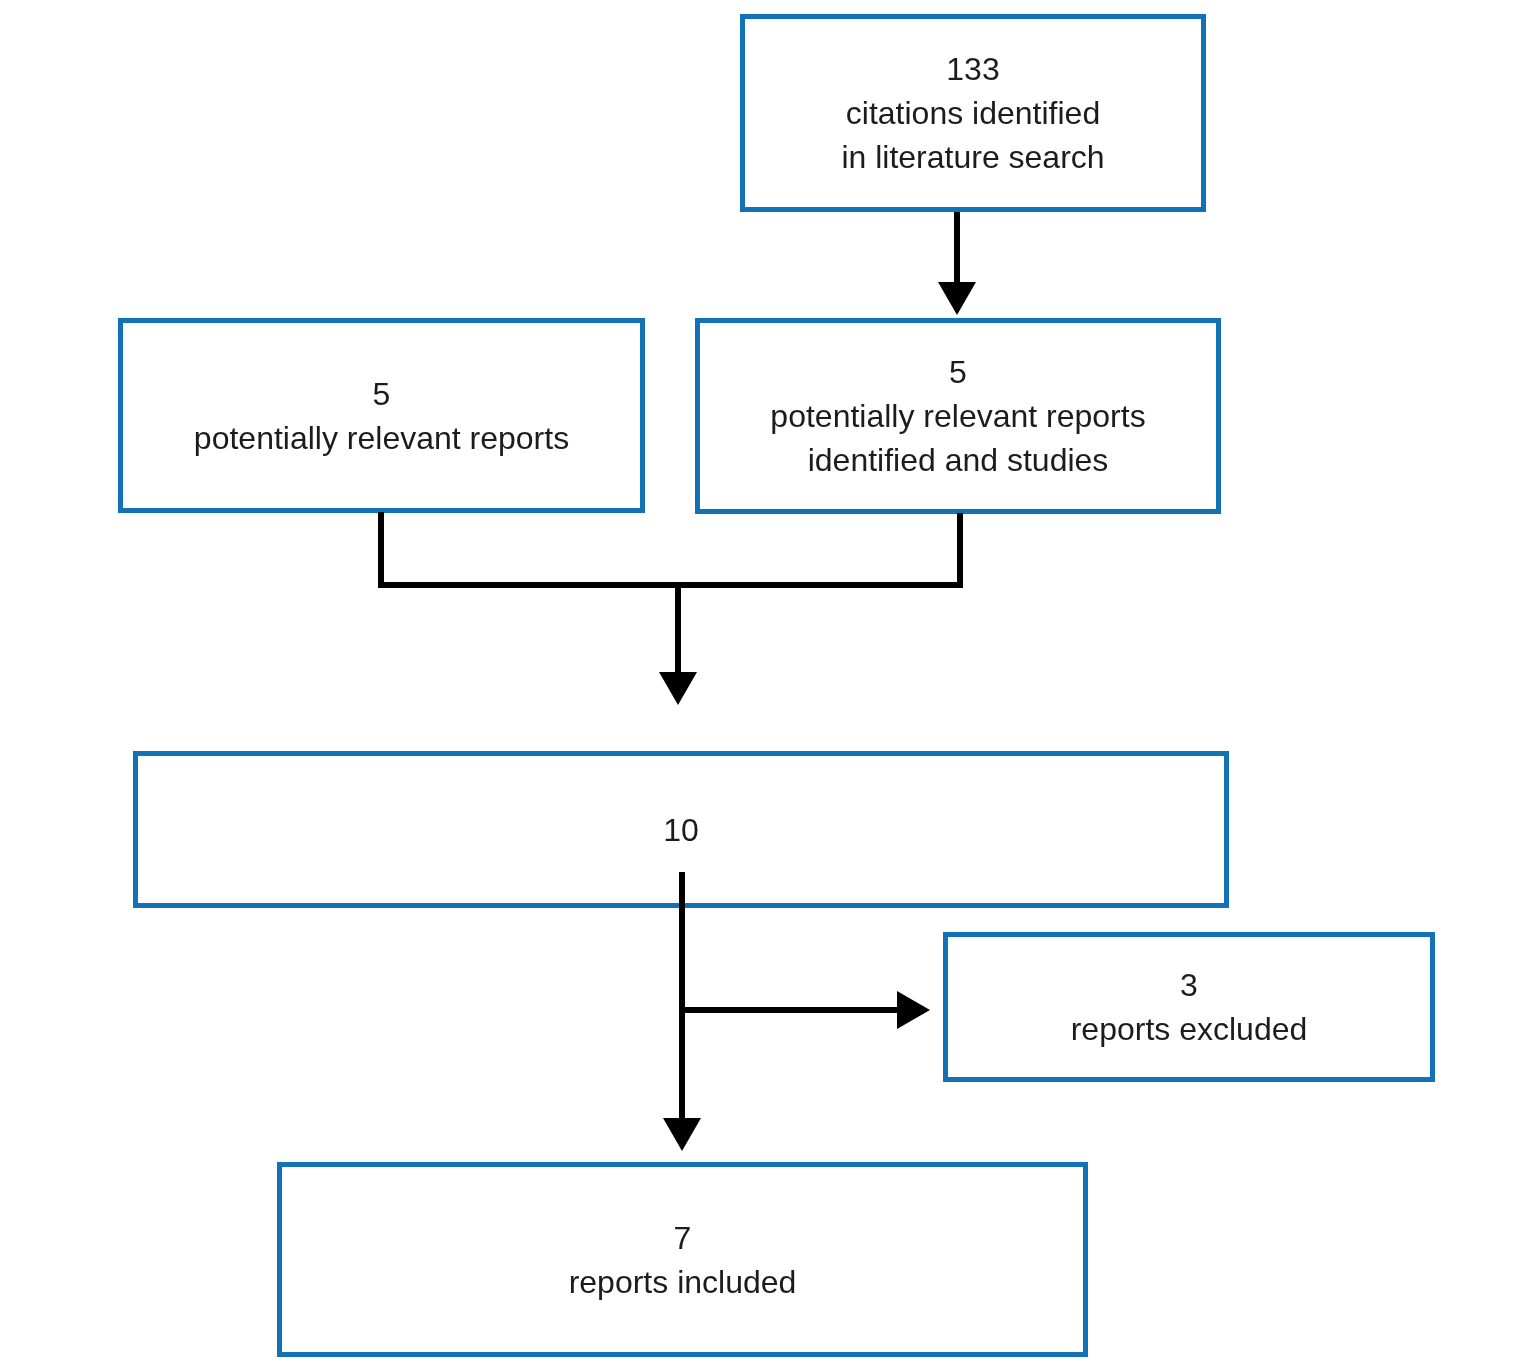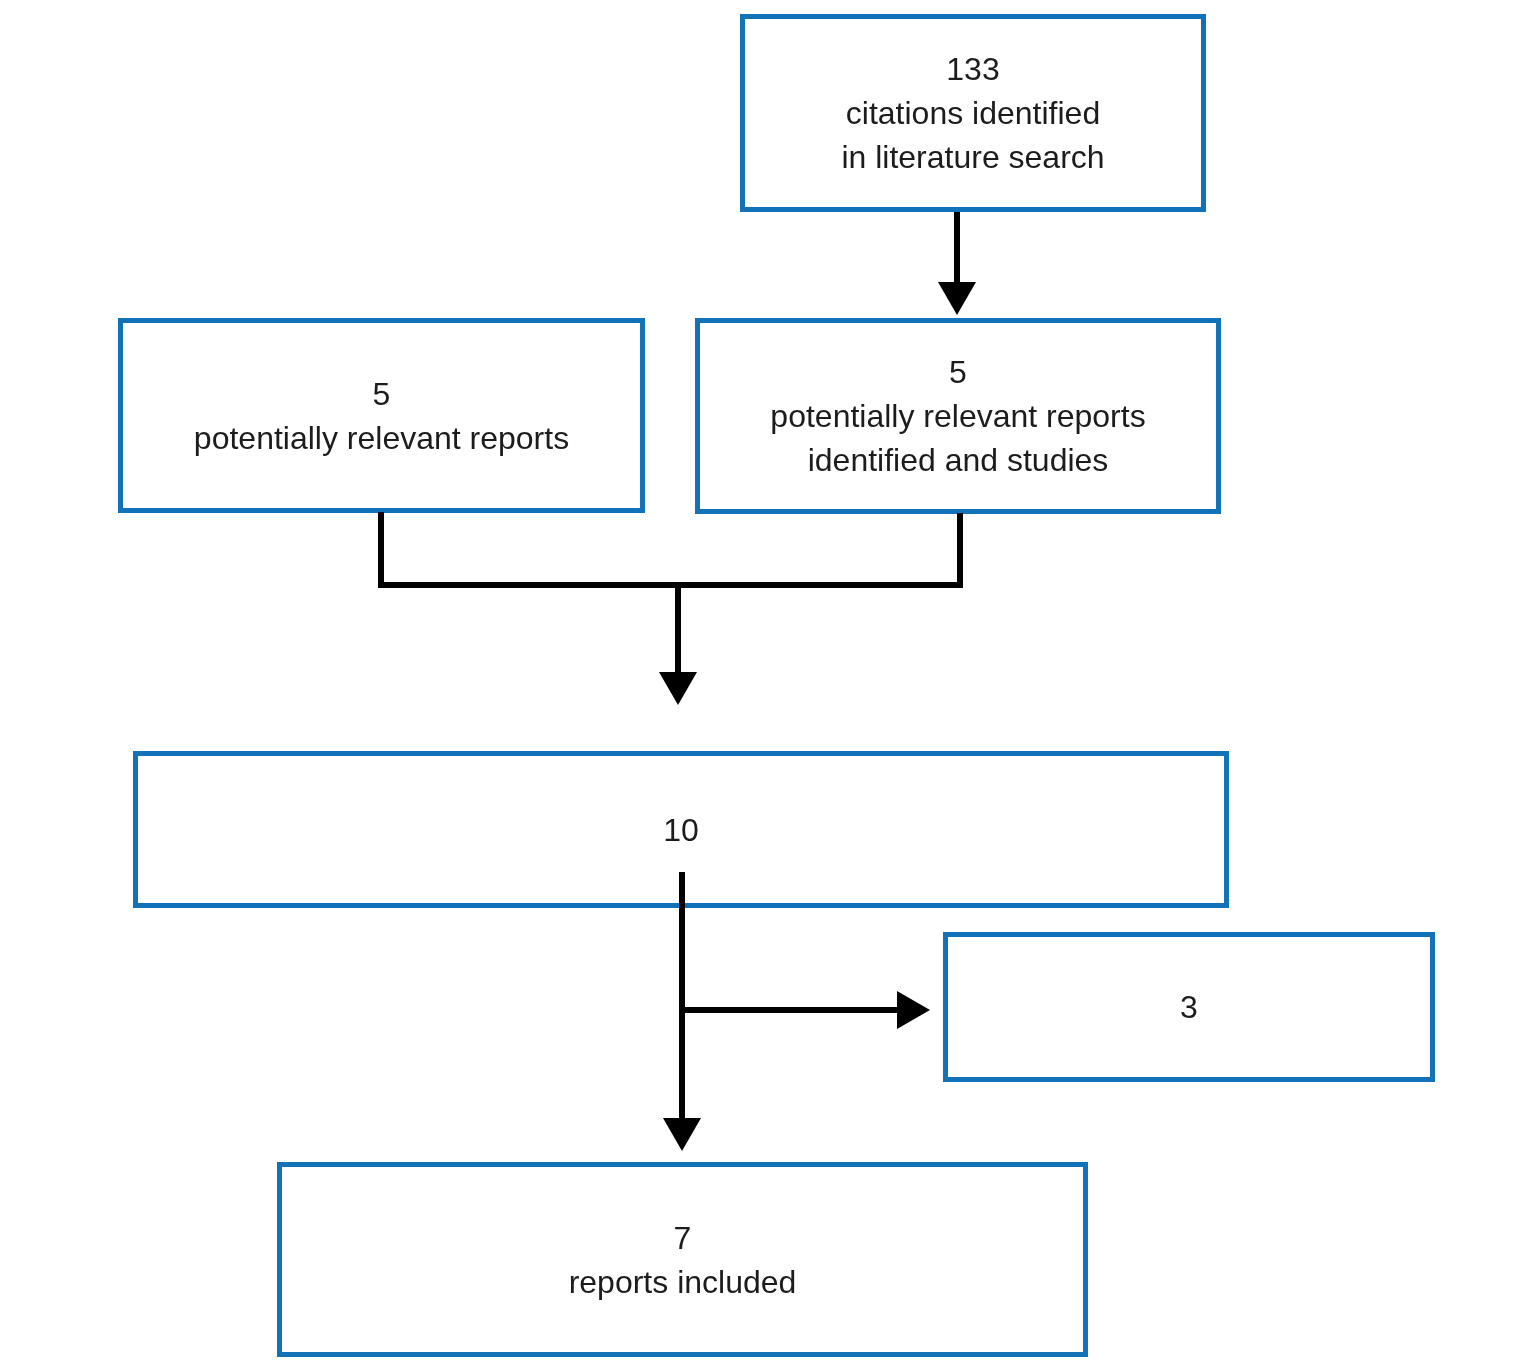--- a/index.html
+++ b/index.html
@@ -97,20 +97,21 @@
     <div class="line">potentially relevant reports</div>
     <div class="line">identified and studies</div>
   </div>
 
   <div class="node" id="node-total">
     <div class="line">10</div>
   </div>
 
   <div class="node" id="node-excluded">
     <div class="line">3</div>
+    <div class="line">reports excluded</div>
   </div>
 
   <div class="node" id="node-included">
     <div class="line">7</div>
     <div class="line">reports included</div>
   </div>
 
   <div class="seg" id="seg-citations-down"></div>
   <div class="arrow-down" id="head-citations"></div>
 

